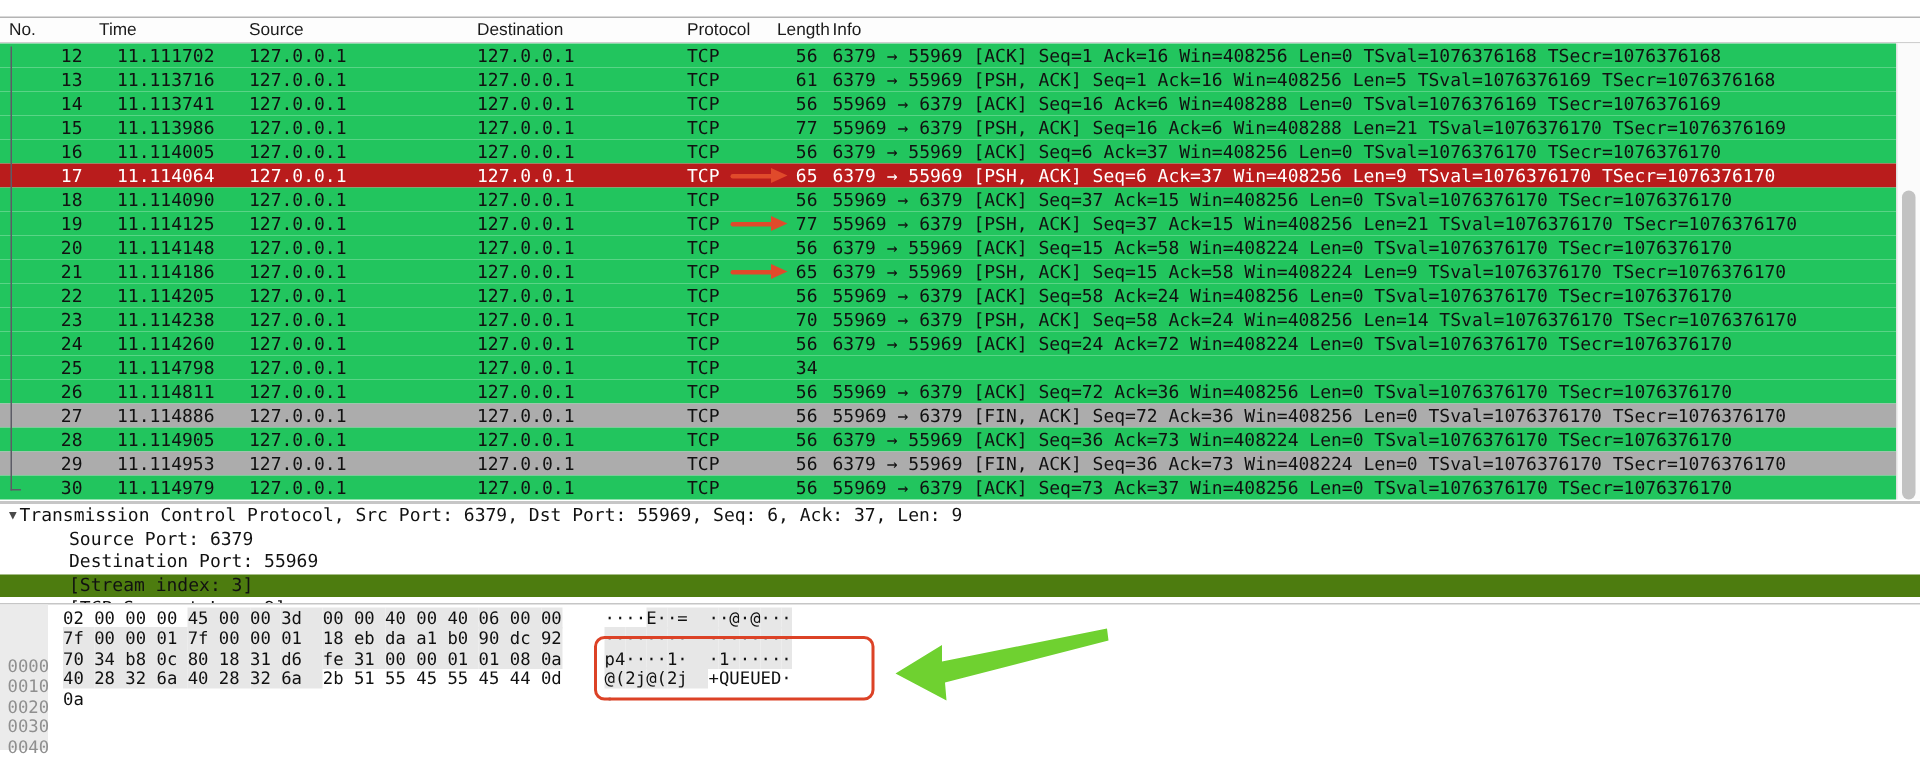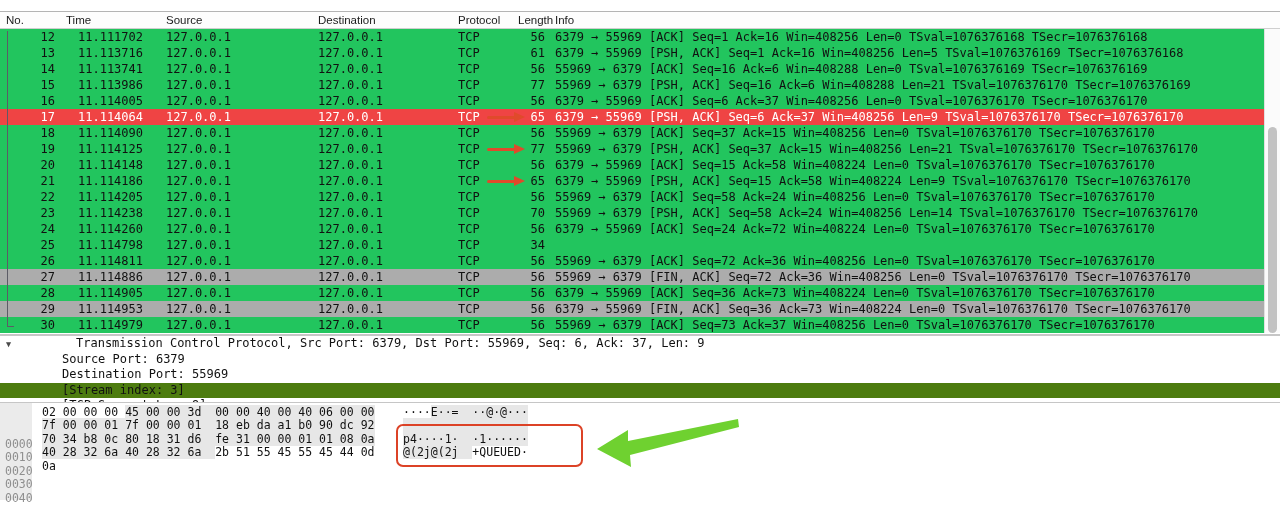--- a/index.html
+++ b/index.html
@@ -11,21 +11,21 @@
   .phead{position:absolute;left:0;top:12px;width:1280px;height:16px;background:#fdfdfd;
          border-bottom:1px solid #cfcfcf;font-family:"Liberation Sans",sans-serif;
          font-size:11.5px;color:#1b1b1b;}
   .hcell{position:absolute;top:1px;line-height:15px;}
   .h-no{left:6px}.h-time{left:66px}.h-source{left:166px}.h-destination{left:318px}
   .h-protocol{left:458px}.h-length{left:518px}.h-info{left:555px}
   
   .plist{position:absolute;left:0;top:29px;width:1280px;height:304px;background:#fff;}
   .prow{position:relative;height:16px;width:1264px;background:#22c55e;}
   .prow.gray{background:#acacac;}
-  .prow.selected{background:#ef4444;color:#fff;}
+  .prow.selected{background:#b91c1c;color:#fff;}
   .cell{position:absolute;top:0;line-height:16px;white-space:pre;}
   .c-no{left:0;width:55px;text-align:right;}
   .c-time{left:78px;}.c-src{left:166px;}.c-dst{left:318px;}.c-proto{left:458px;}
   .c-len{left:498px;width:47px;text-align:right;}
   .c-info{left:555px;right:18px;overflow:hidden;}
   .red-arrow{position:absolute;left:487px;top:50%;width:38px;height:10px;
              transform:translateY(-50%);}
   .red-arrow .tail{position:absolute;left:0;top:3.5px;width:29px;height:3px;
                    background:#e04a2b;border-radius:2px;}
   .red-arrow .head{position:absolute;right:0;top:0;width:0;height:0;
@@ -35,22 +35,22 @@
            border-left:1px solid #5c5c66;border-bottom:1px solid #5c5c66;}
   .scrolltrack{position:absolute;left:1264px;top:0;width:16px;height:304px;
                background:#fbfbfb;border-left:1px solid #e1e1e1;}
   .scrollthumb{position:absolute;left:3px;top:98px;width:9px;height:206px;
                background:#c2c2c2;border-radius:5px;}
   
   .details{position:absolute;left:0;top:334px;width:1280px;height:68px;
            border-top:2px solid #c6c6c6;background:#fff;overflow:hidden;box-sizing:border-box;}
   .drow{position:relative;height:15.5px;line-height:15.5px;white-space:pre;}
   .drow.hl{background:#4d7c0f;}
-  .drow .txt-root{padding-left:28px;display:block;margin-left:48px;}
-  .drow .txt-child{padding-left:62px;display:block;}
+  .drow .txt-root{padding-left:13px;display:block;}
+  .drow .txt-child{padding-left:46px;display:block;}
   .tri{position:absolute;left:6px;top:1px;font-size:8.5px;color:#4a4a4a;}
   
   .hexpane{position:absolute;left:0;top:402px;width:1280px;height:106px;
            border-top:1px solid #c6c6c6;background:#fff;font-size:11.5px;box-sizing:border-box;}
   .gutter{position:absolute;left:0;top:0;width:32px;height:97px;background:#ebebeb;}
   .hxrows{position:absolute;left:0;top:3px;width:1280px;}
   .hxrow{position:relative;height:13.4px;line-height:13.4px;white-space:pre;}
   .off{position:absolute;left:5px;color:#8f8f8f;margin-top:32px;}
   .bytes{position:absolute;left:42px;}
   .ascii{position:absolute;left:403px;}

